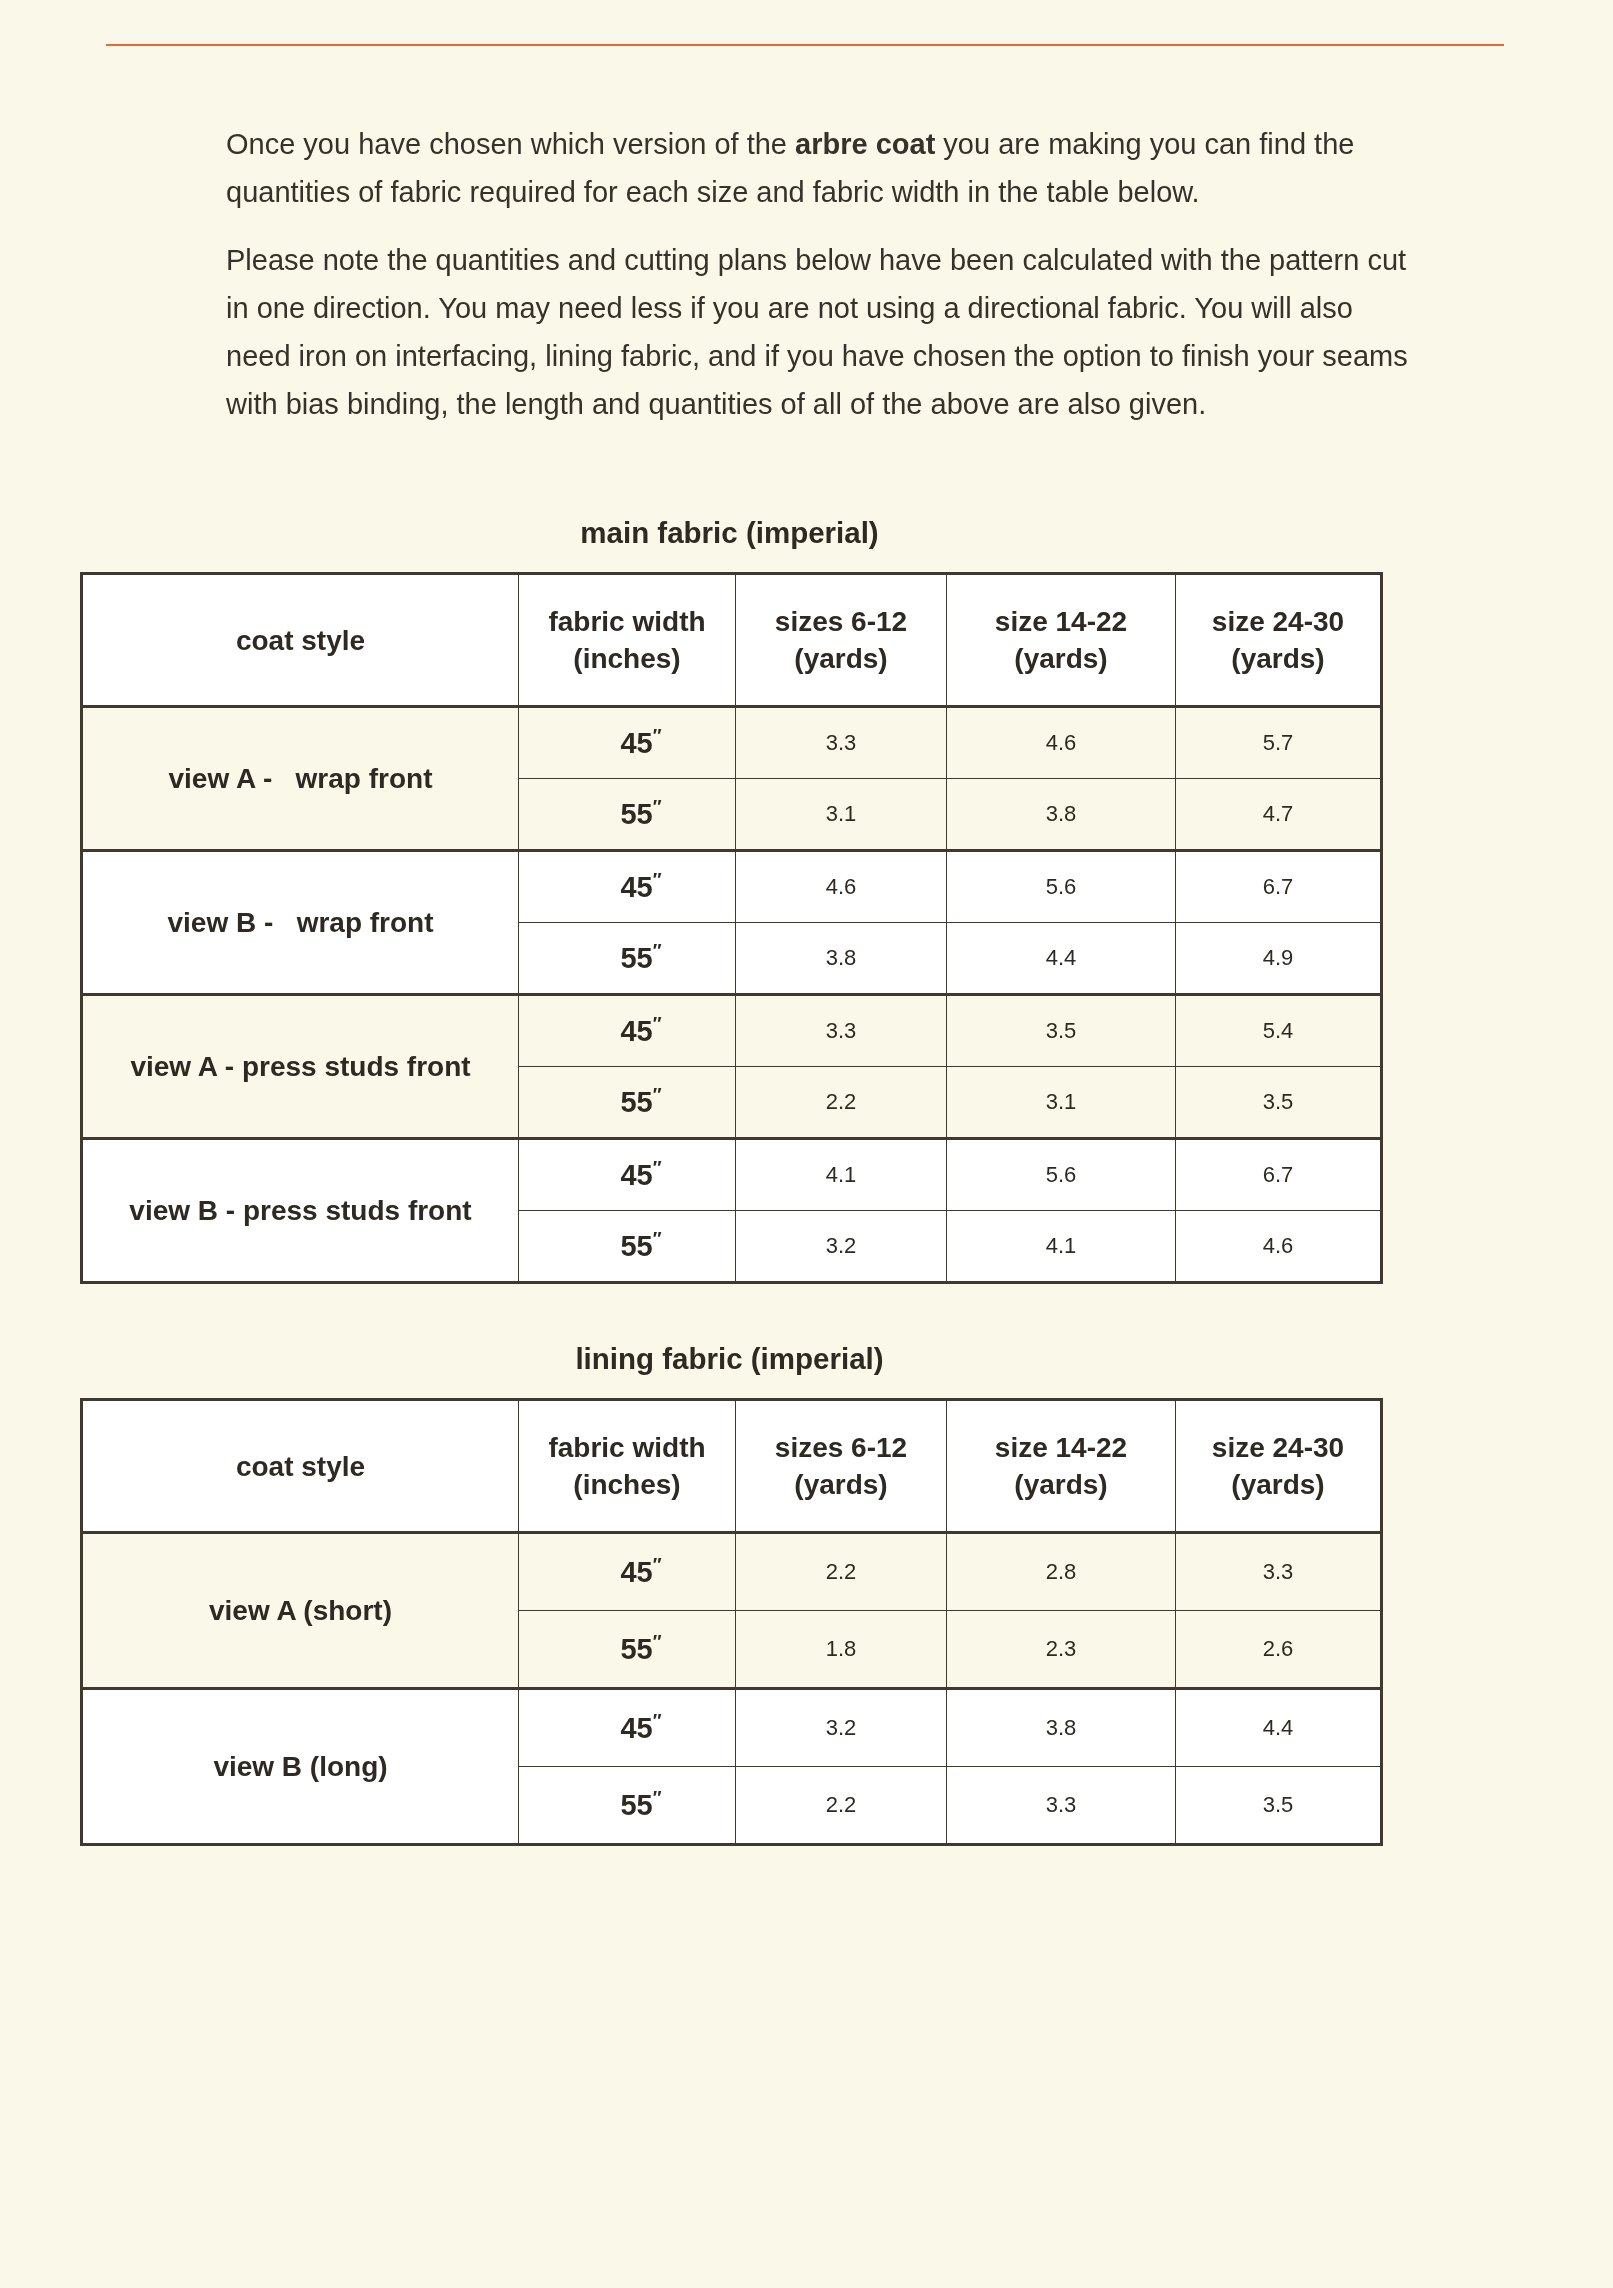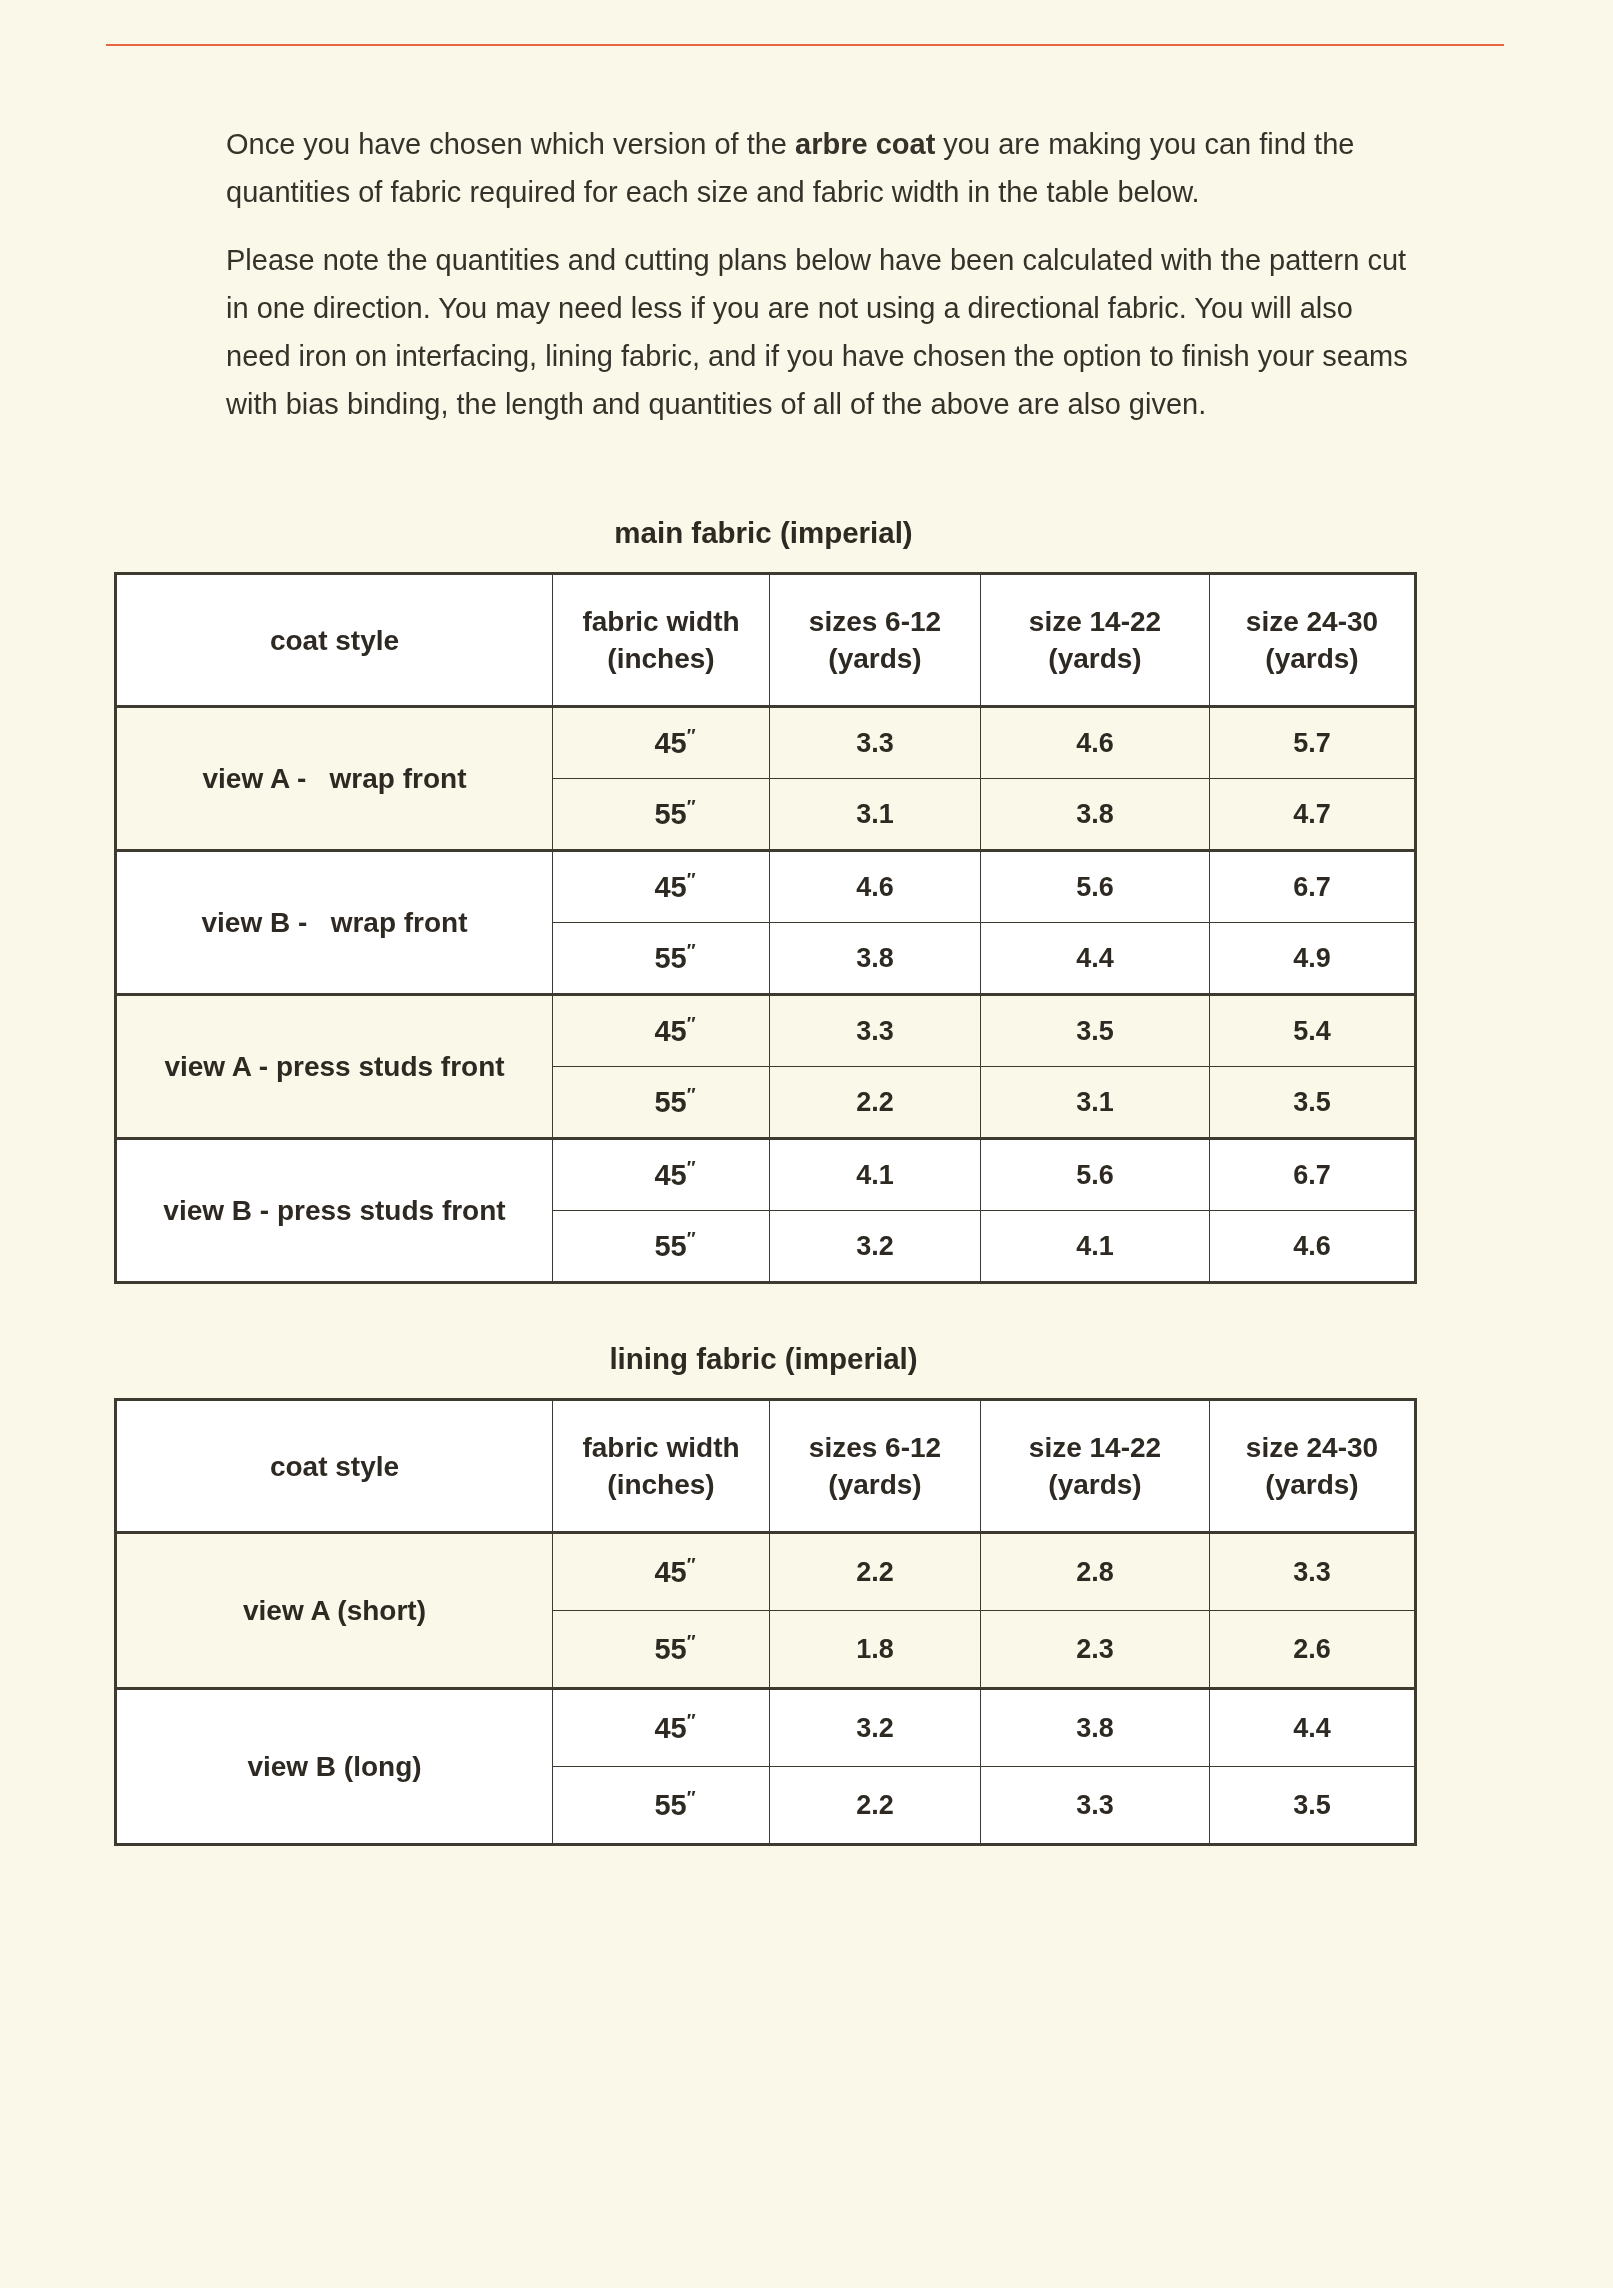--- a/index.html
+++ b/index.html
@@ -30,21 +30,21 @@
   .body-copy {
     margin: 0 197px 0 226px;
     width: 1191px;
     font-size: 29px;
     line-height: 48px;
   }
   .para-1 { margin-top: 74px; }
   .para-2 { margin-top: 20px; }
   .body-copy b { font-weight: 700; }
 
-  .table-block { margin-left: 114px; width: 1299px; }
+  .table-block { margin-left: 80px; width: 1299px; }
   .table-title {
     margin: 0;
     text-align: center;
     font-size: 29.5px;
     line-height: 39px;
     font-weight: 700;
     color: #2E2A23;
   }
   .table-title.main-title   { margin-top: 85px; }
   .table-title.lining-title { margin-top: 55px; }
@@ -94,22 +94,22 @@
     font-weight: 700;
     font-size: 29px;
     padding-left: 28px;
   }
   .fabric-table td.width-cell sup {
     font-size: 18.5px;
     vertical-align: super;
     line-height: 0;
   }
   .fabric-table td.value-cell {
-    font-weight: 700;
-    font-size: 27px;
+    font-weight: 400;
+    font-size: 22px;
   }
 </style>
 </head>
 <body>
 
 <div class="page">
 
 
   <hr class="title-rule">
 

